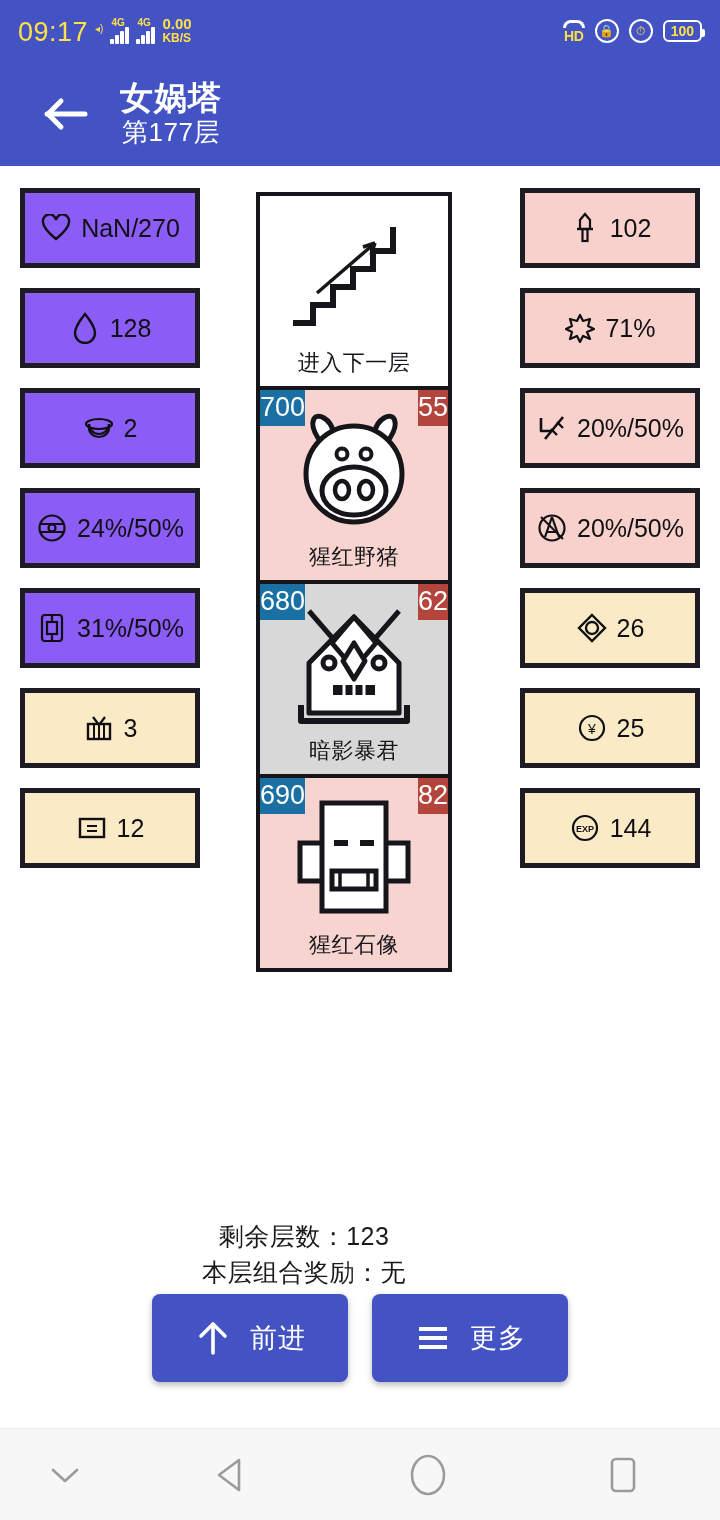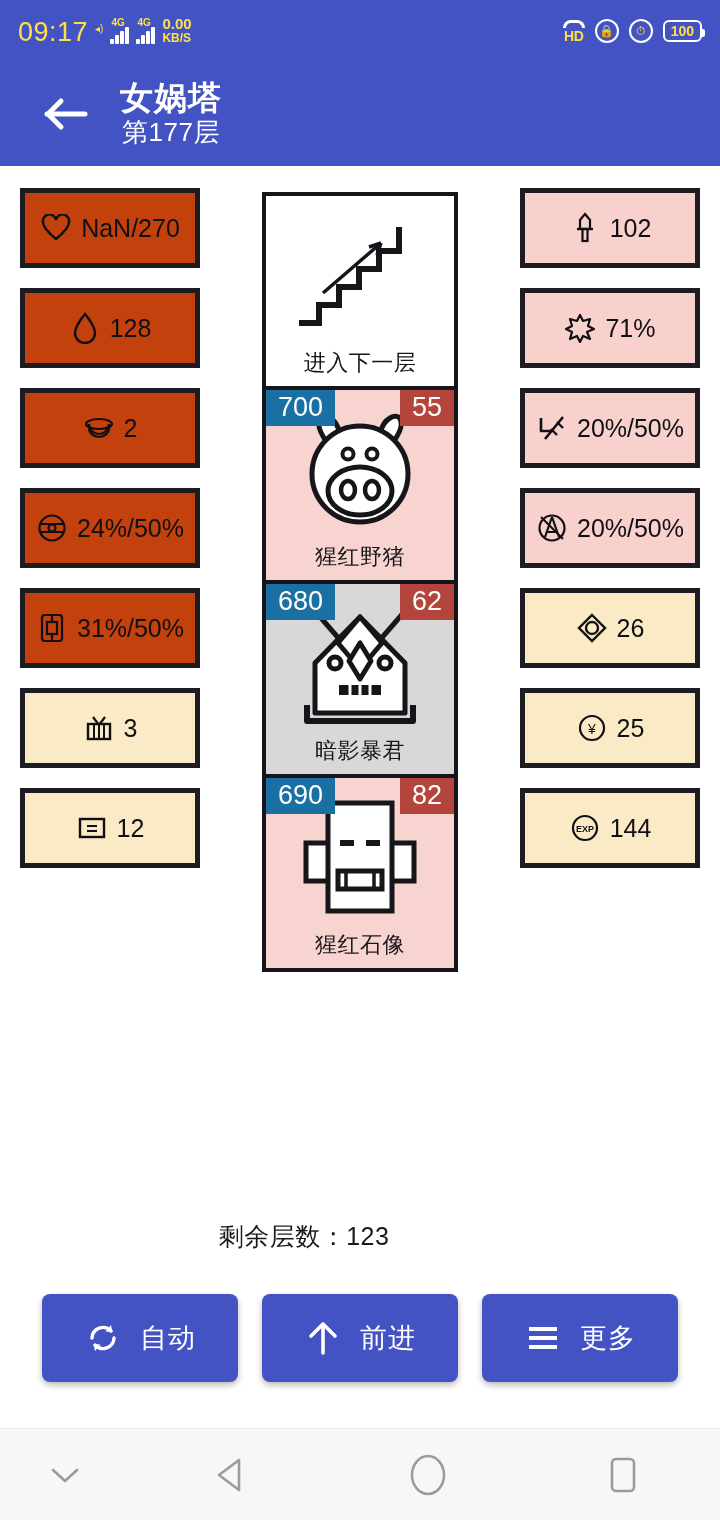--- a/index.html
+++ b/index.html
@@ -58,43 +58,43 @@
   .content { position: absolute; top: 166px; left: 0; width: 720px; height: 1244px; background: #fff; }
 
   
   .col-left  { position: absolute; left: 20px;  top: 22px; width: 180px; }
   .col-right { position: absolute; right: 20px; top: 22px; width: 180px; }
   .statbox {
     width: 180px; height: 80px; border: 5px solid #1c1c22;
     display: flex; align-items: center; justify-content: center; gap: 9px;
     margin-bottom: 20px; font-size: 25px; color: #101014; font-weight: 500;
   }
-  .statbox.blue   { background: #c2410c; }
+  .statbox.blue   { background: #8b5cf6; }
   .statbox.cream  { background: #fbeac6; }
   .statbox.pink   { background: #f8d0cc; }
   .statbox .val { white-space: nowrap; }
   .statbox .ico { width: 32px; height: 32px; flex: 0 0 auto; display: flex;
                   align-items: center; justify-content: center; }
   .statbox .ico svg { display: block; }
 
   
   .center-col {
-    position: absolute; left: 262px; top: 26px; width: 196px;
+    position: absolute; left: 256px; top: 26px; width: 196px;
     border: 4px solid #15151a; background: #4d7c0f;
   }
   .cell { position: relative; border-bottom: 4px solid #15151a; padding: 10px 0 8px;
           display: flex; flex-direction: column; align-items: center; }
   .cell:last-child { border-bottom: none; }
   .cell.white { background: #ffffff; }
   .cell.pink  { background: #f8d4d0; }
   .cell.gray  { background: #d8d8d8; }
   .cell .art { height: 140px; display: flex; align-items: center; justify-content: center; }
   .cell .cap { font-size: 22px; color: #15151a; margin-top: 2px; letter-spacing: .5px; }
   .badge { position: absolute; top: 0; font-size: 27px; color: #fff; font-weight: 500;
-           padding: 1px 12px 3px; line-height: 1.2; }
+           padding: 1px 0 3px; line-height: 1.2; }
   .badge.hp  { left: 0;  background: #1a6fa3; }
   .badge.atk { right: 0; background: #b4453c; }
 
   
   .footinfo { position: absolute; left: 0; top: 1052px; width: 608px; text-align: center; }
   .footinfo div { font-size: 25px; color: #1a1a1a; line-height: 1.45; letter-spacing: .5px; }
 
   
   .actions { position: absolute; left: 0; top: 1128px; width: 720px;
              display: flex; justify-content: center; gap: 24px; }
@@ -385,35 +385,25 @@
             <path d="M56 78 V96 M84 78 V96" stroke="#15151a" stroke-width="3.5"></path>
           </svg>
         </div>
         <div class="cap">猩红石像</div>
       </div>
 
     </div>
 
     <div class="footinfo">
       <div>剩余层数：123</div>
+      <div>本层组合奖励：无</div>
     </div>
 
     <div class="actions">
 
-      <button class="abtn">
-        <span class="bi">
-          <svg width="36" height="36" viewBox="0 0 36 36">
-            <path d="M29 18 A11 11 0 0 1 10 25" fill="none" stroke="#fff" stroke-width="3.4" stroke-linecap="round"></path>
-            <path d="M7 18 A11 11 0 0 1 26 11" fill="none" stroke="#fff" stroke-width="3.4" stroke-linecap="round"></path>
-            <path d="M26 5 L27.5 12 L20.5 11.5 Z" fill="#fff"></path>
-            <path d="M10 31 L8.5 24 L15.5 24.5 Z" fill="#fff"></path>
-          </svg>
-        </span>
-        <span>自动</span>
-      </button>
 
       <button class="abtn">
         <span class="bi">
           <svg width="34" height="38" viewBox="0 0 34 38">
             <path d="M17 34 V6" stroke="#fff" stroke-width="3.6" stroke-linecap="round"></path>
             <path d="M5 17 L17 5 L29 17" fill="none" stroke="#fff" stroke-width="3.6" stroke-linecap="round" stroke-linejoin="round"></path>
           </svg>
         </span>
         <span>前进</span>
       </button>

